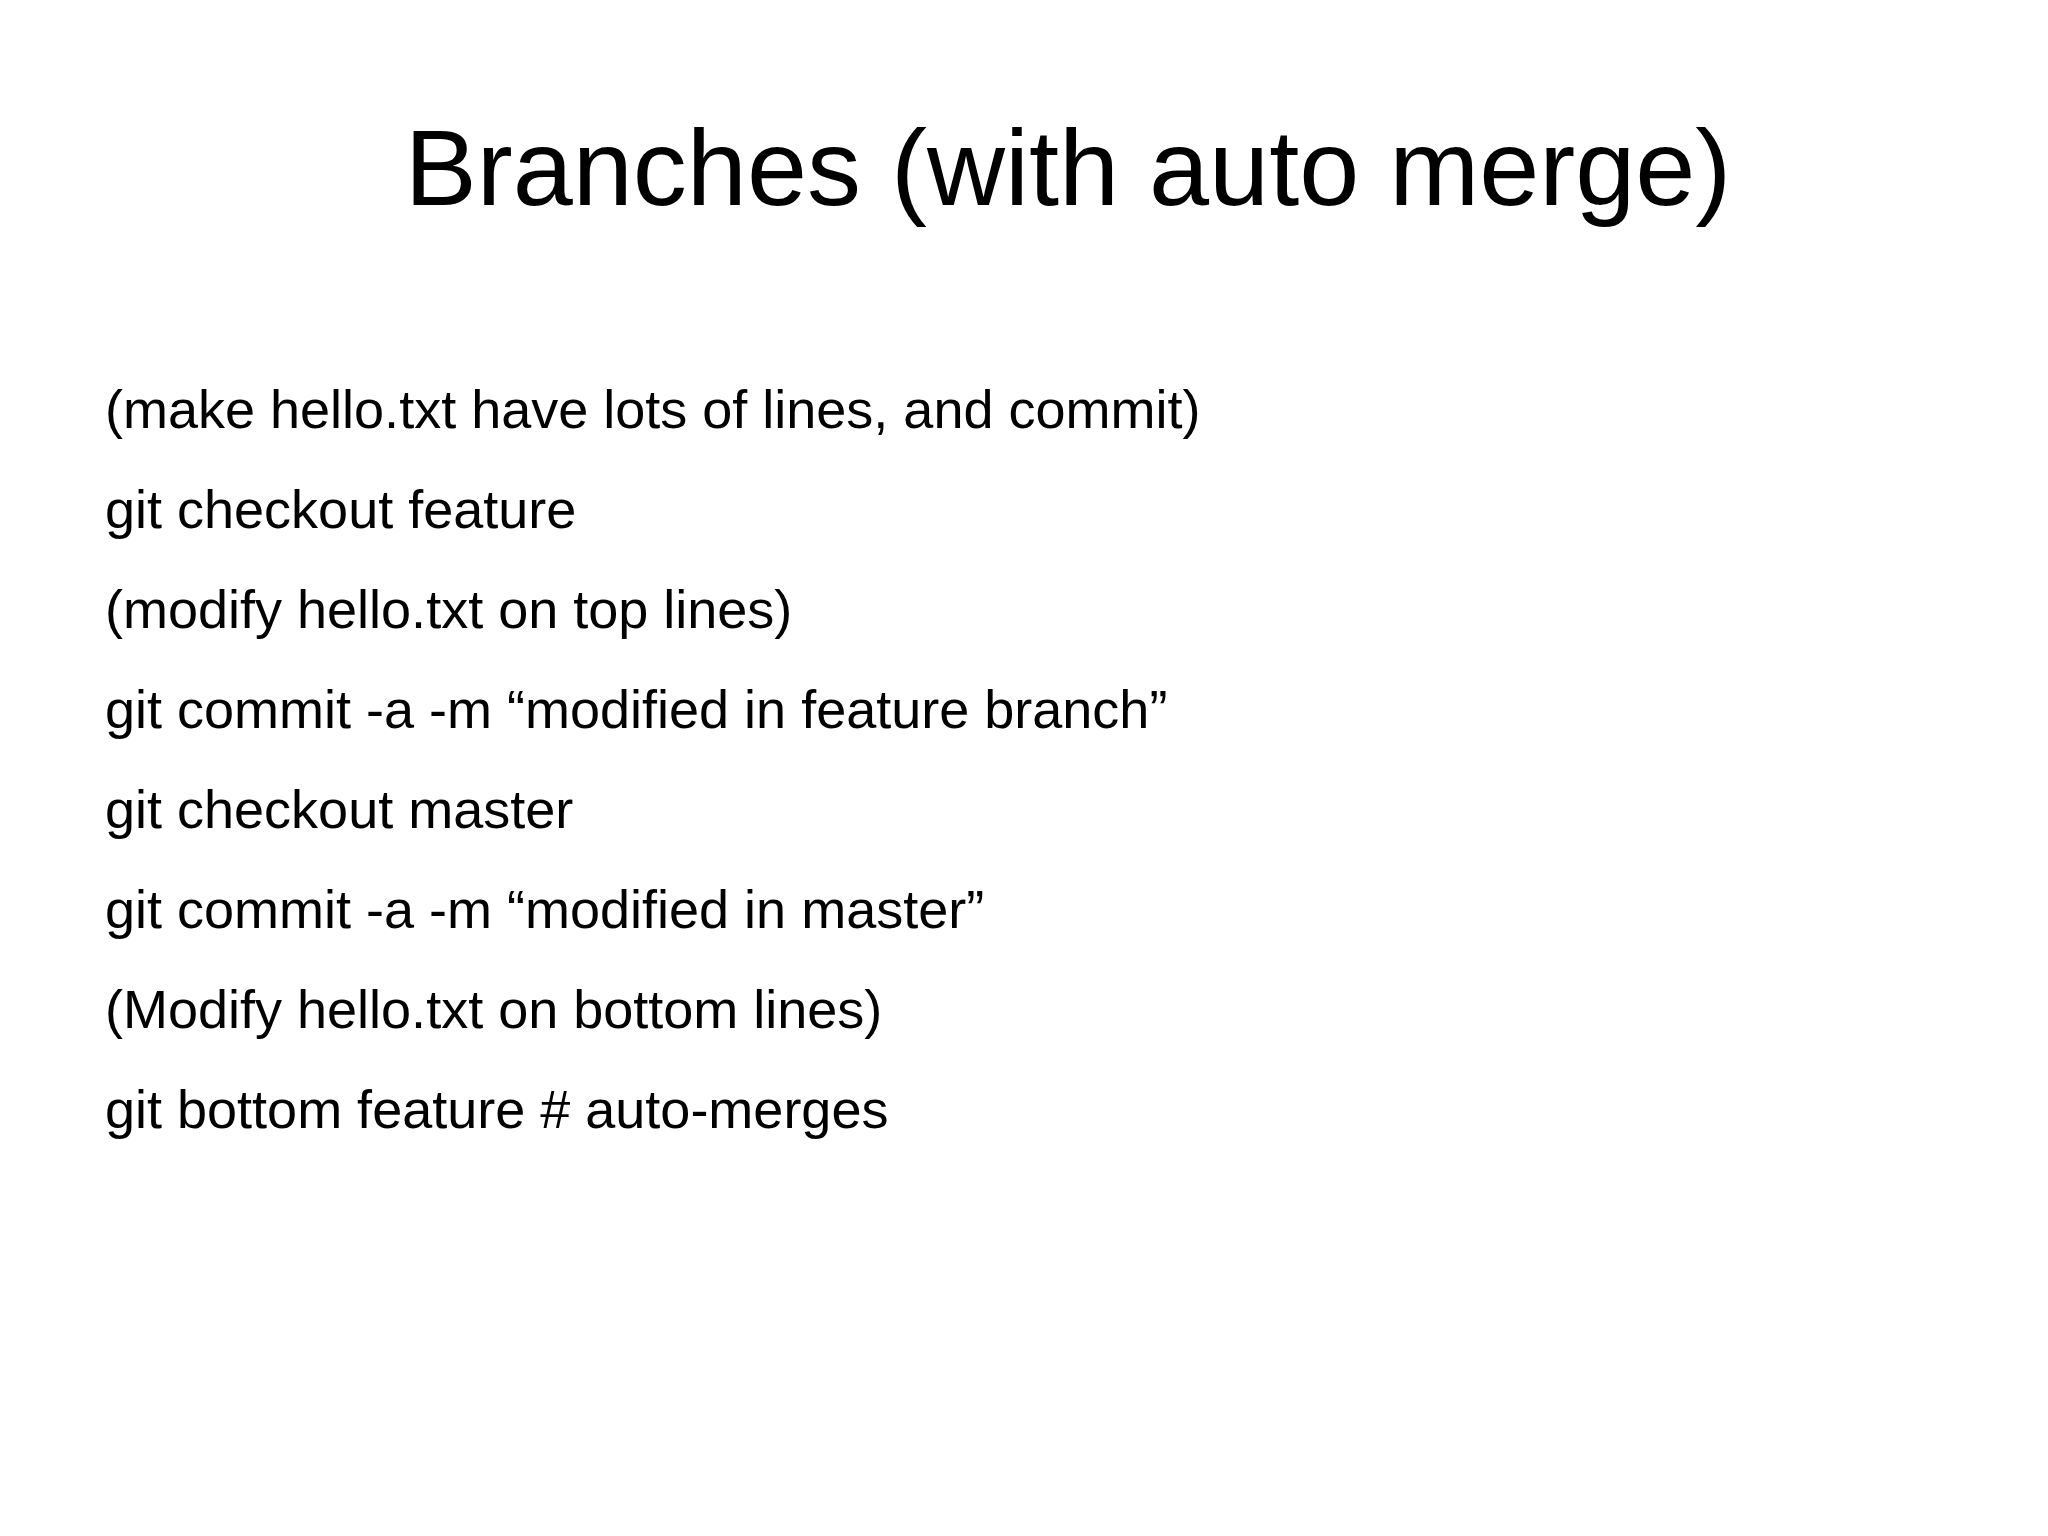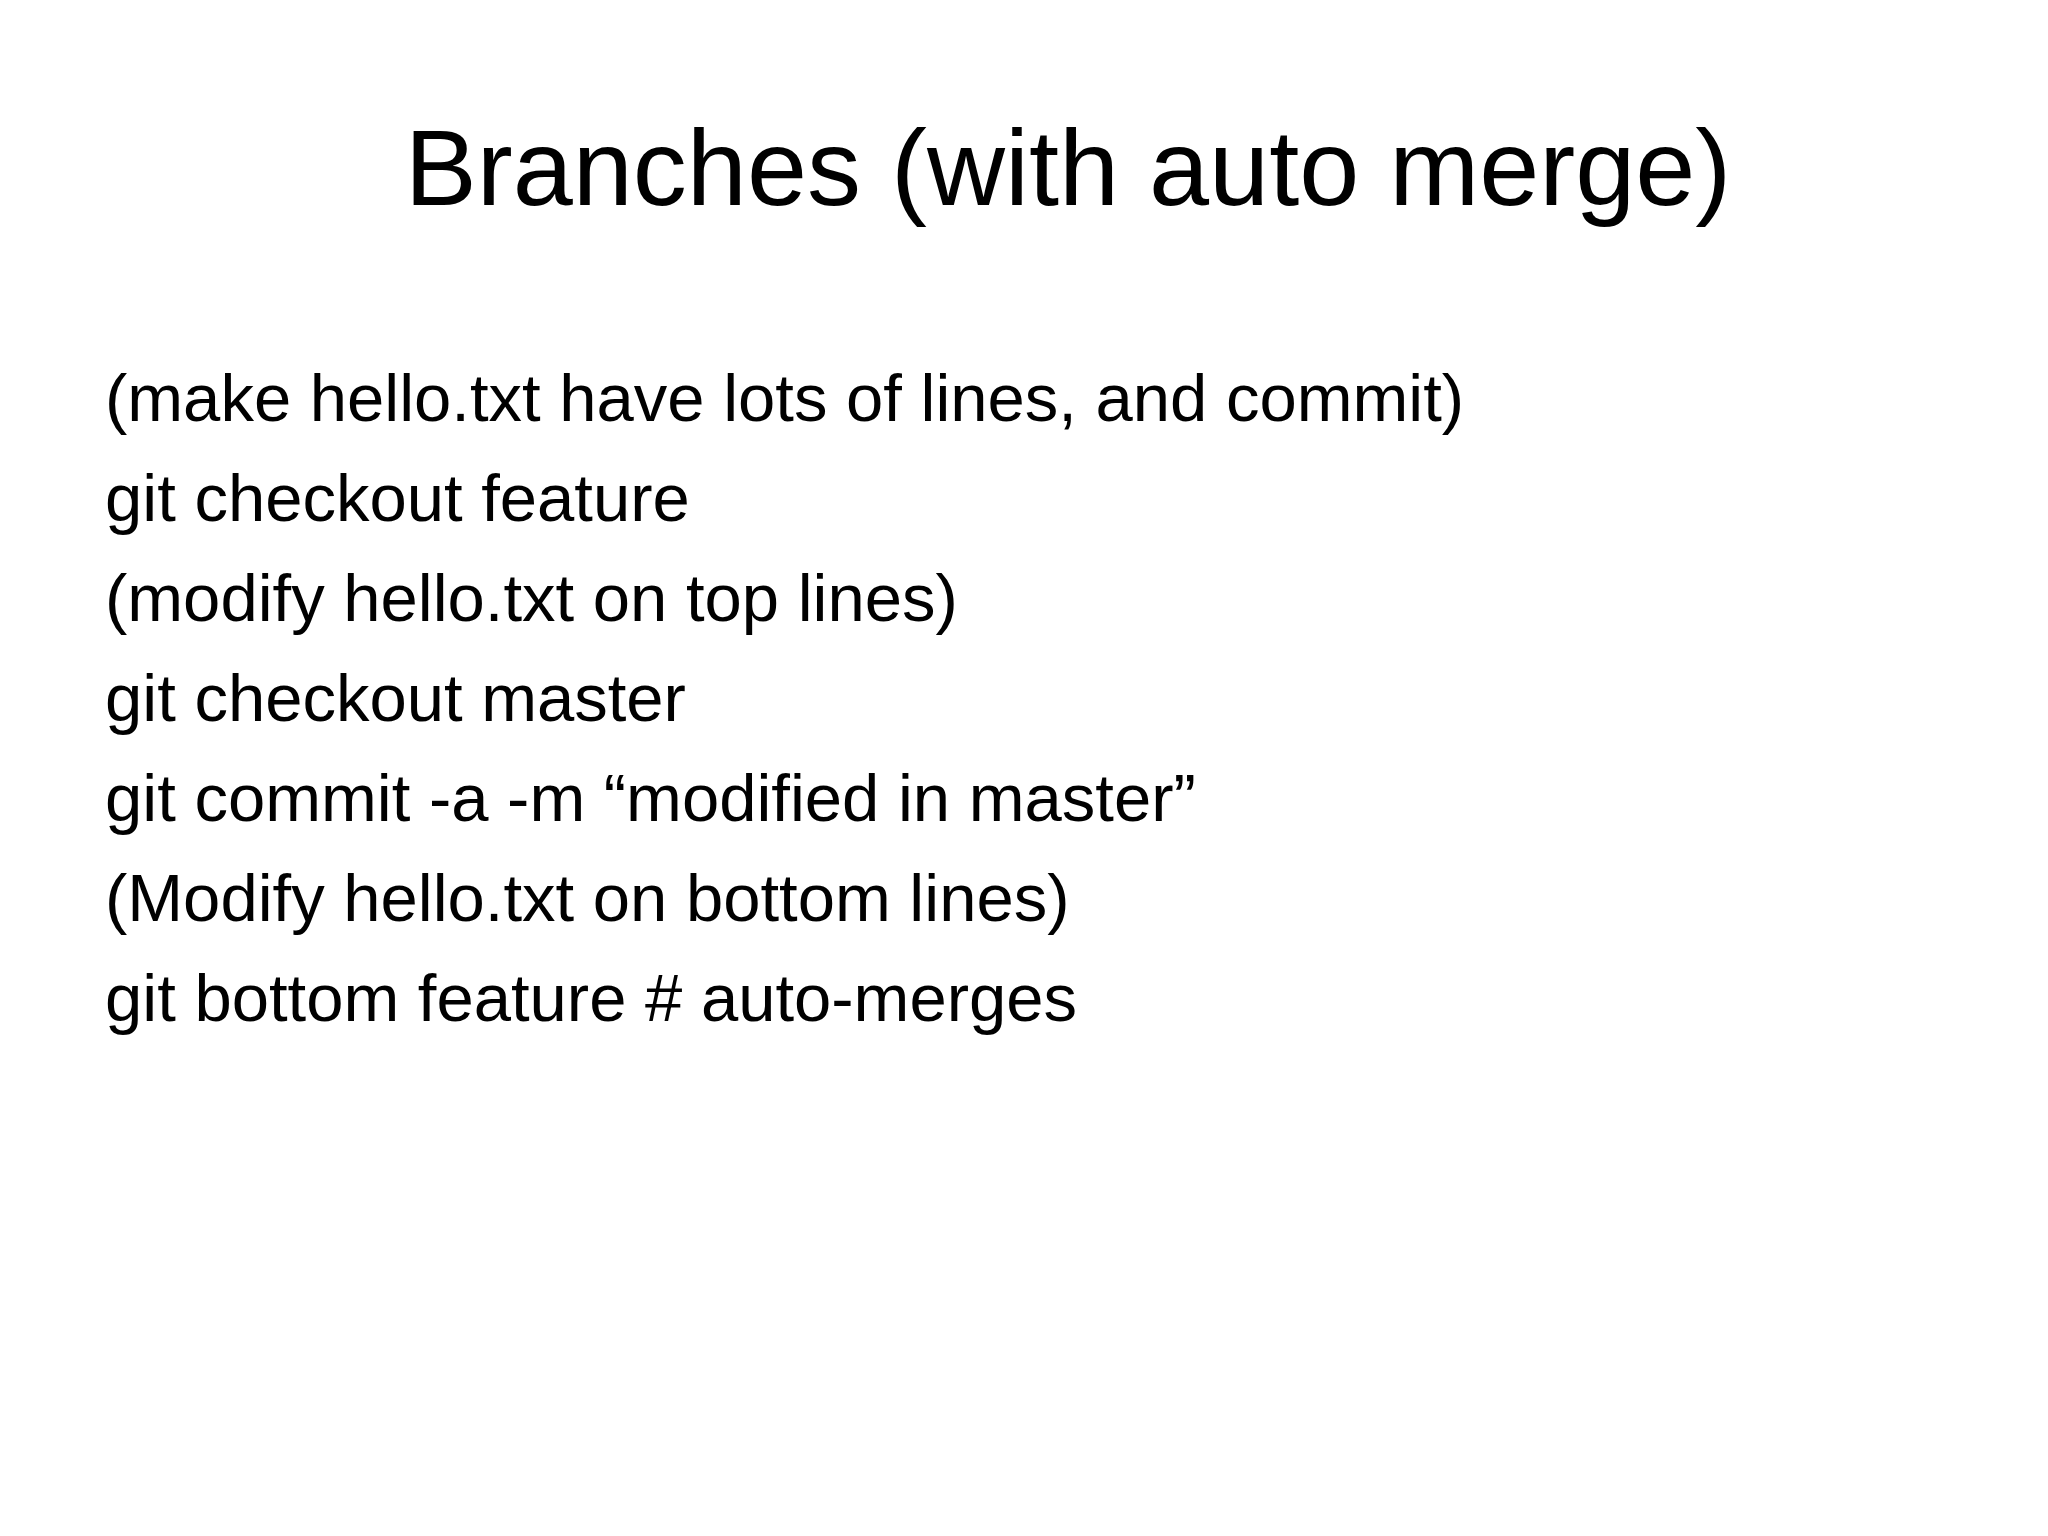--- a/index.html
+++ b/index.html
@@ -29,40 +29,41 @@
     font-size: 108px;
     font-weight: 400;
     line-height: 1.25;
     letter-spacing: 0;
     white-space: nowrap;
     margin: 0;
     padding-left: 44px;
   }
   .command-list {
     position: absolute;
-    top: 348px;
+    top: 359px;
     left: 105px;
     right: 40px;
-    font-size: 67px;
+    font-size: 54px;
     font-weight: 400;
     line-height: 100px;
     letter-spacing: 0;
   }
   .command-line {
     white-space: nowrap;
   }
 </style>
 </head>
 <body>
 
 <div class="slide">
   <h1 class="slide-title">Branches (with auto merge)</h1>
 
   <div class="command-list">
     <div class="command-line">(make hello.txt have lots of lines, and commit)</div>
     <div class="command-line">git checkout feature</div>
     <div class="command-line">(modify hello.txt on top lines)</div>
+    <div class="command-line">git commit -a -m “modified in feature branch”</div>
     <div class="command-line">git checkout master</div>
     <div class="command-line">git commit -a -m “modified in master”</div>
     <div class="command-line">(Modify hello.txt on bottom lines)</div>
     <div class="command-line">git bottom feature # auto-merges</div>
   </div>
 </div>
 
 </body></html>

